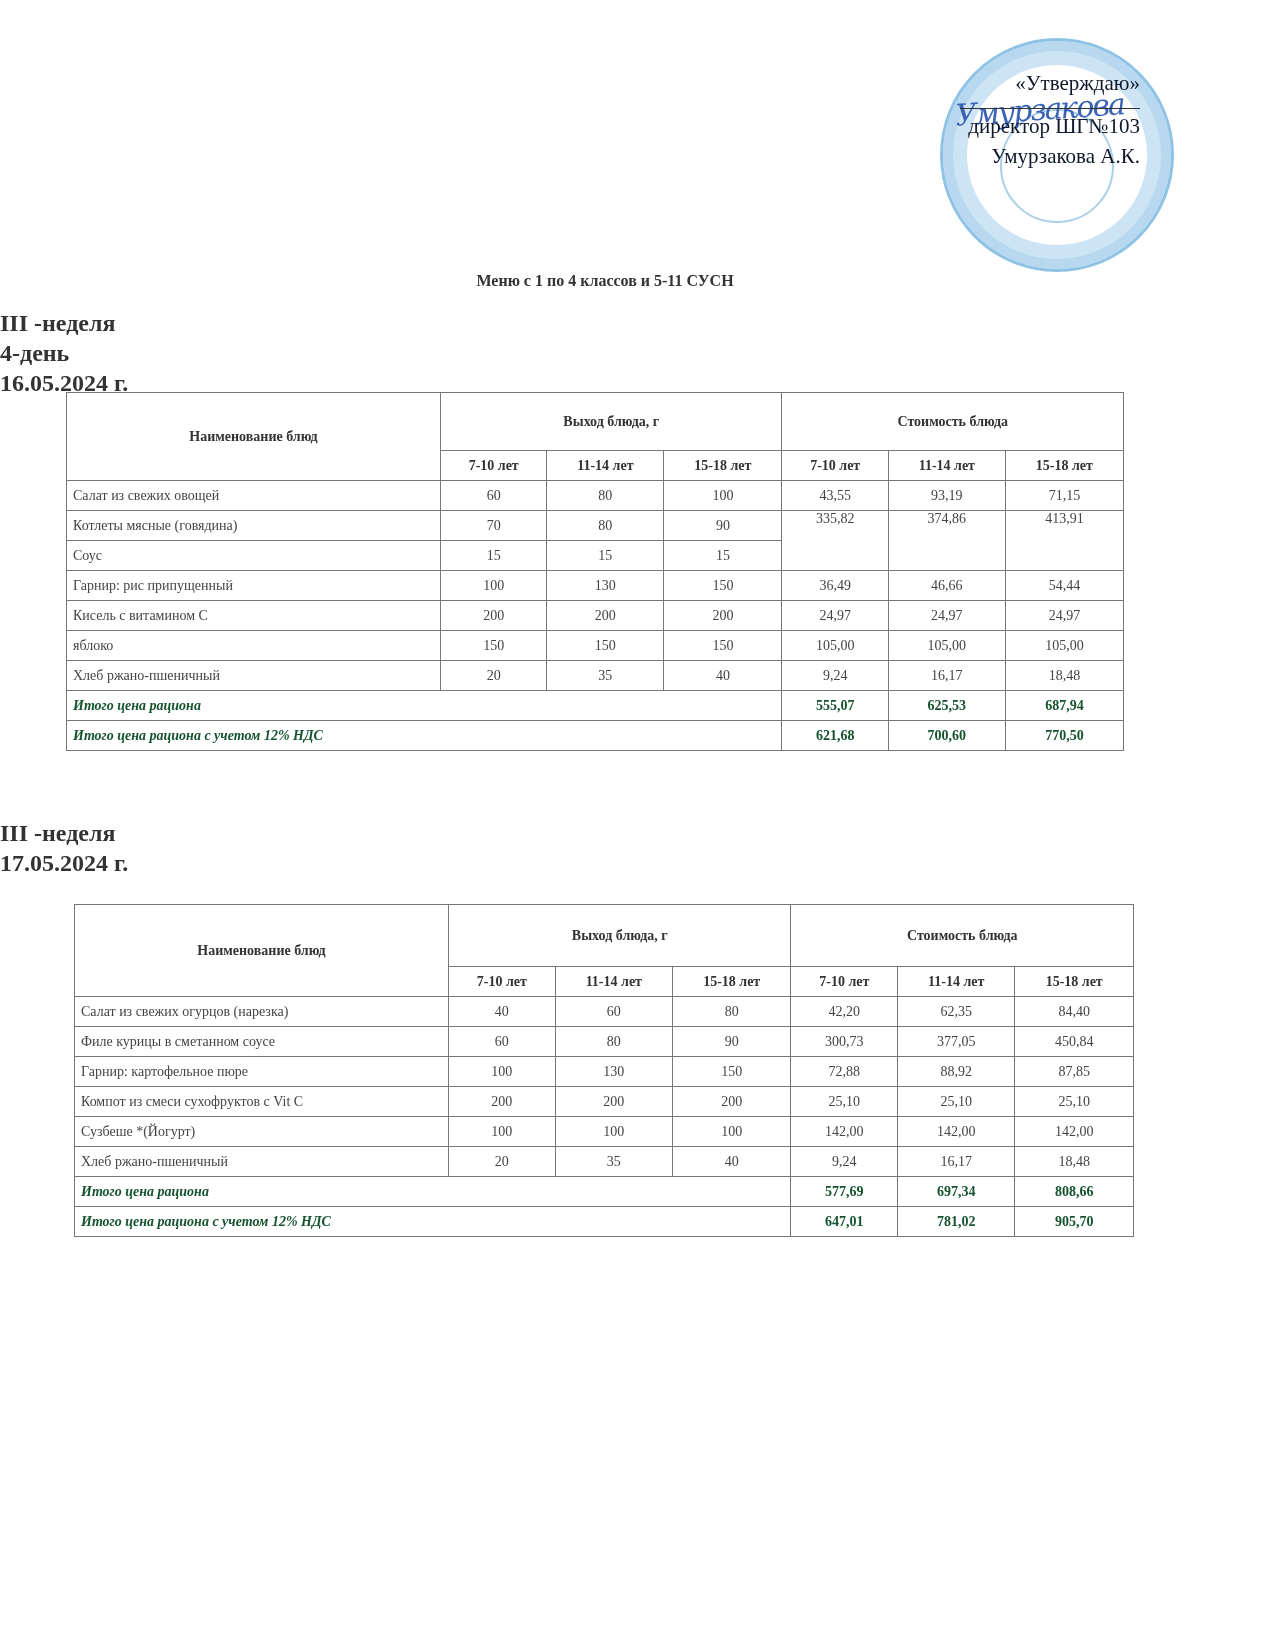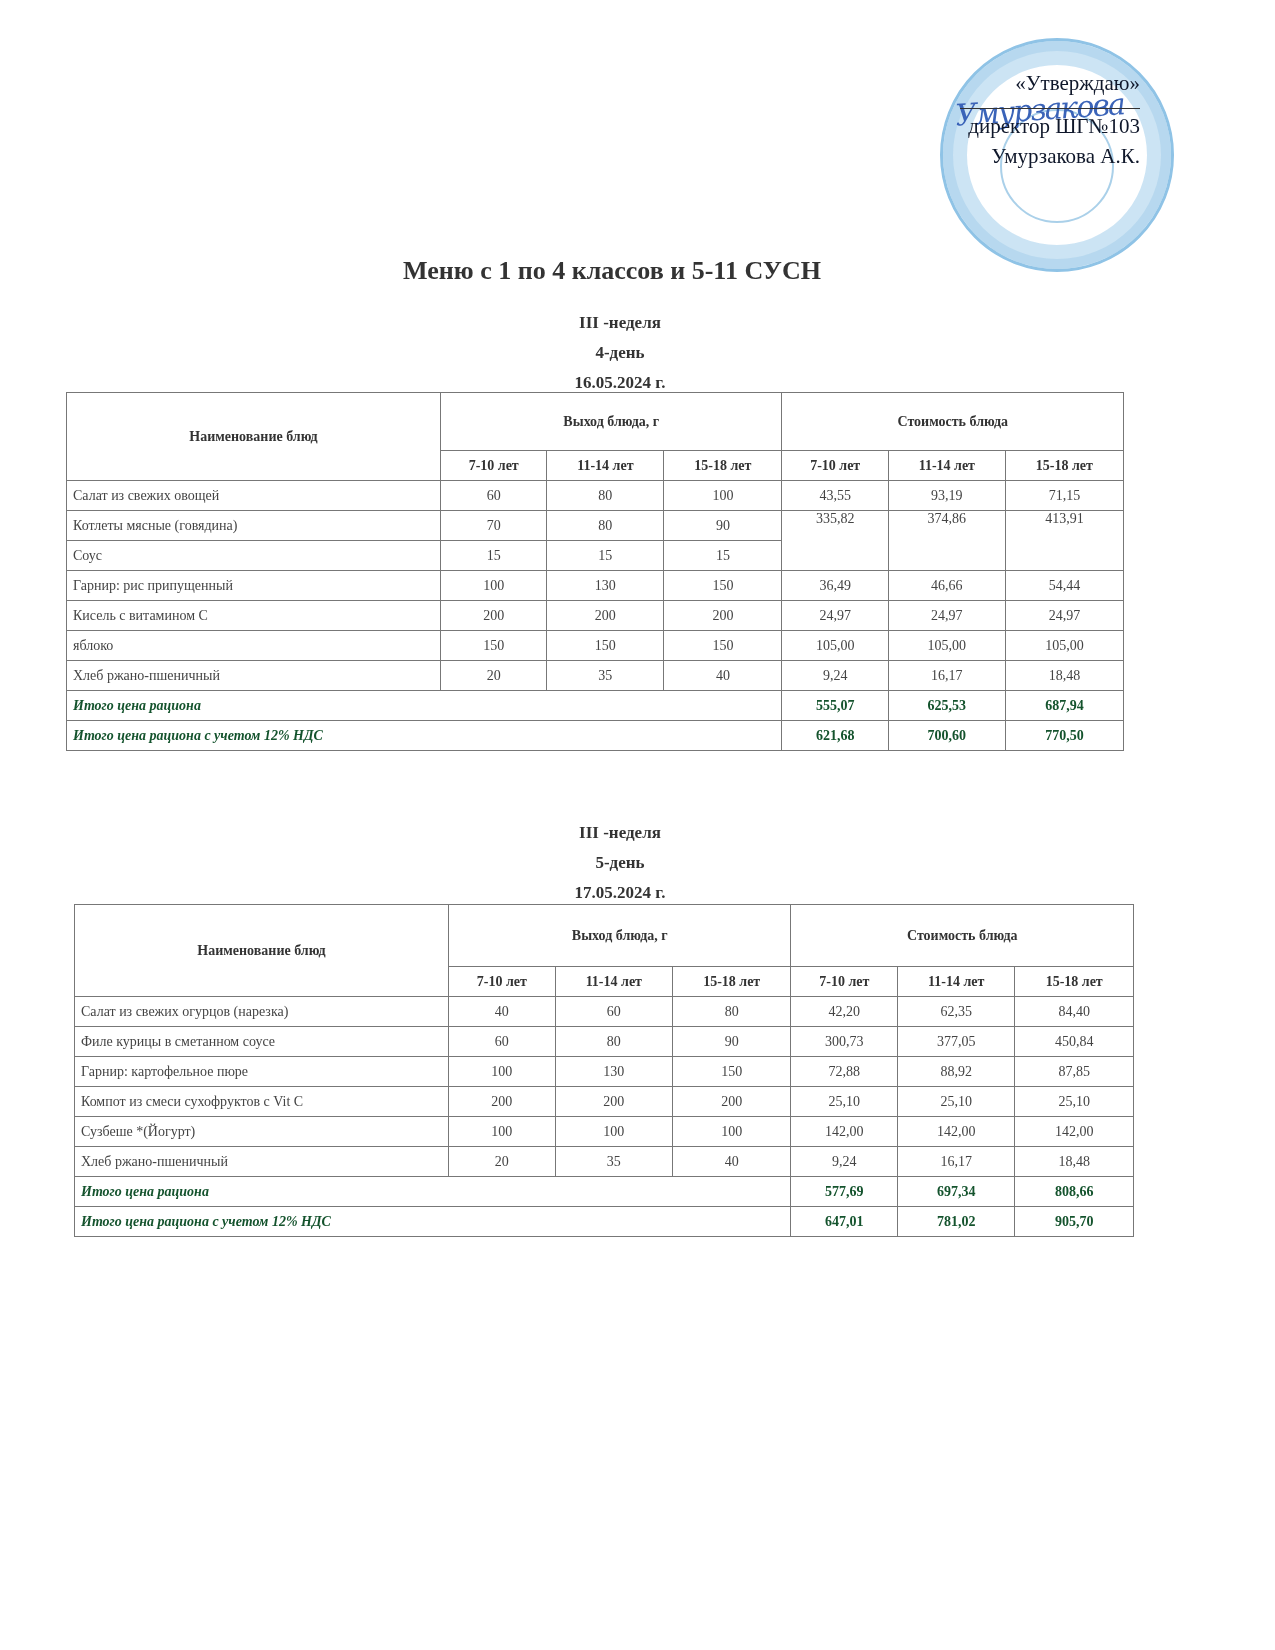--- a/index.html
+++ b/index.html
@@ -17,22 +17,22 @@
     position: absolute; left: 50%; top: 55%; width: 110px; height: 110px;
     transform: translate(-50%,-50%); border-radius: 50%;
     border: 2px solid rgba(100,170,215,0.55);
   }
   .approve { position: absolute; left: 940px; top: 68px; width: 200px; text-align: right; font-size: 21px; color: #0f172a; line-height: 30px; }
   .approve .sig-line { border-top: 1.5px solid #333; margin: 10px 0 2px 20px; height: 0; }
   .signature {
     position: absolute; left: 955px; top: 92px; font-family: "DejaVu Serif", serif; font-style: italic;
     font-size: 30px; color: #3a63b8; letter-spacing: -2px; transform: rotate(-4deg);
   }
-  .title { position: absolute; top: 256px; left: 0; width: 1210px; text-align: center; font-weight: bold; font-size: 26px; padding-left: 7px; }
-  .heading { position: absolute; left: 0; width: 1240px; text-align: center; font-weight: bold; font-size: 17px; line-height: 30px; }
+  .title { position: absolute; top: 272px; left: 0; width: 1210px; text-align: center; font-weight: bold; font-size: 16px; }
+  .heading { position: absolute; left: 0; width: 1240px; font-weight: bold; font-size: 24px; line-height: 30px; }
   table.menu {
     position: absolute; border-collapse: collapse; font-size: 14px; color: #444;
   }
   table.menu td, table.menu th { border: 1.5px solid #777; padding: 0 6px; height: 29px; }
   table.menu th { font-weight: bold; color: #333; }
   .num { text-align: center; }
   .tot td { font-weight: bold; color: #14532d; }
   .tot td.lbl { font-style: italic; text-align: left; }
   .tot td.val { text-align: center; }
 </style>
@@ -152,21 +152,20 @@
     <td class="lbl" colspan="4">Итого цена рациона с учетом 12% НДС</td>
     <td class="val">621,68</td>
     <td class="val">700,60</td>
     <td class="val">770,50</td>
   </tr>
 </tbody>
   </table>
 
 <div class="heading" style="top:818px;">
   <div>III -неделя</div>
-  <div>5-день</div>
   <div>17.05.2024 г.</div>
 </div>
 
 <table class="menu" style="left:74px; top:904px; width:1060px;">
   <colgroup>
       <col style="width:374px">
       <col>
       <col>
       <col>
       <col>

